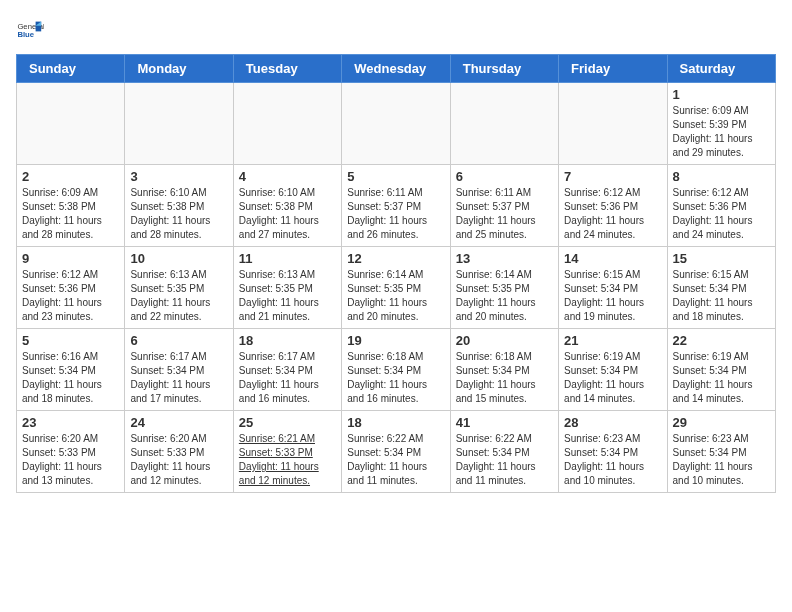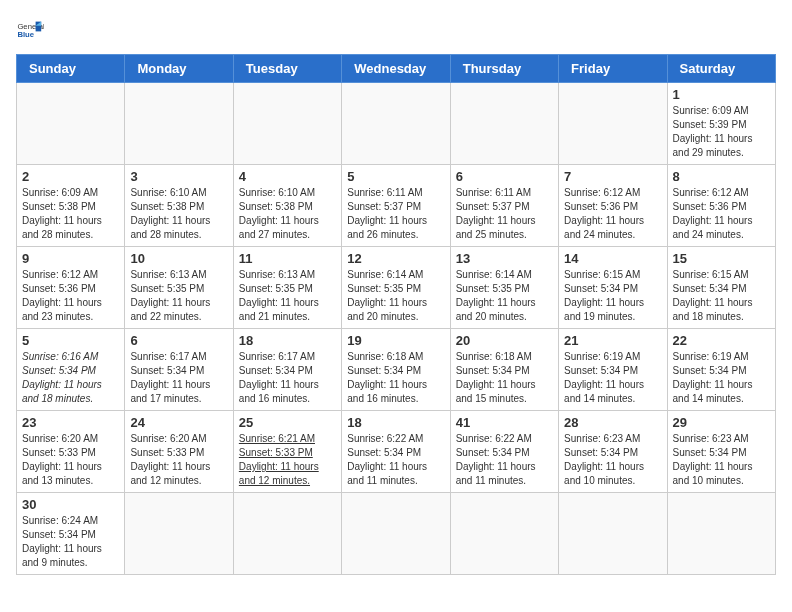--- a/index.html
+++ b/index.html
@@ -228,21 +228,21 @@
           <span class="day-num">15</span>
           <div class="day-info" style="white-space: pre-line;">Sunrise: 6:15 AM
 Sunset: 5:34 PM
 Daylight: 11 hours
 and 18 minutes.</div>
         </td>
       </tr>
       <tr class="week-row">
         <td>
           <span class="day-num">5</span>
-          <div class="day-info" style="white-space: pre-line; font-style: italic;">Sunrise: 6:16 AM
+          <div class="day-info" style="white-space: pre-line;">Sunrise: 6:16 AM
 Sunset: 5:34 PM
 Daylight: 11 hours
 and 18 minutes.</div>
         </td>
         <td>
           <span class="day-num">6</span>
           <div class="day-info" style="white-space: pre-line;">Sunrise: 6:17 AM
 Sunset: 5:34 PM
 Daylight: 11 hours
 and 17 minutes.</div>
@@ -326,30 +326,15 @@
 Daylight: 11 hours
 and 10 minutes.</div>
         </td>
         <td>
           <span class="day-num">29</span>
           <div class="day-info" style="white-space: pre-line;">Sunrise: 6:23 AM
 Sunset: 5:34 PM
 Daylight: 11 hours
 and 10 minutes.</div>
         </td>
-      </tr>
-      <tr class="last-row">
-        <td>
-          <span class="day-num">30</span>
-          <div class="day-info" style="white-space: pre-line;">Sunrise: 6:24 AM
-Sunset: 5:34 PM
-Daylight: 11 hours
-and 9 minutes.</div>
-        </td>
-        <td class="empty-cell"></td>
-        <td class="empty-cell"></td>
-        <td class="empty-cell"></td>
-        <td class="empty-cell"></td>
-        <td class="empty-cell"></td>
-        <td class="empty-cell"></td>
       </tr>
     </tbody>
 </table>
 
 </body></html>

